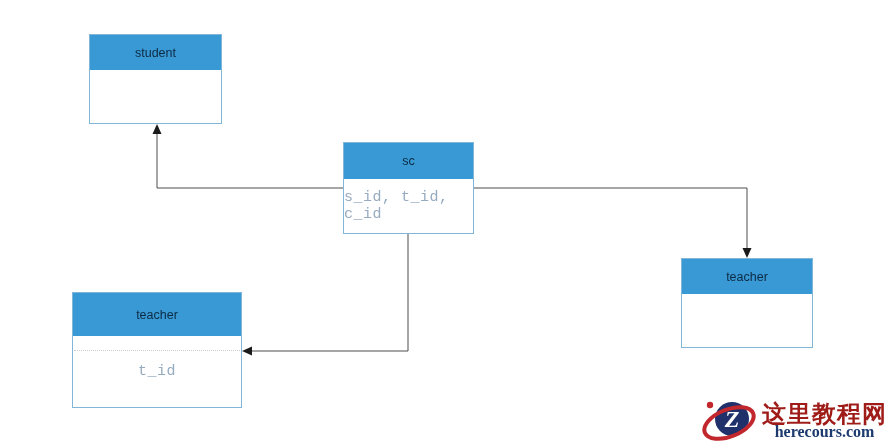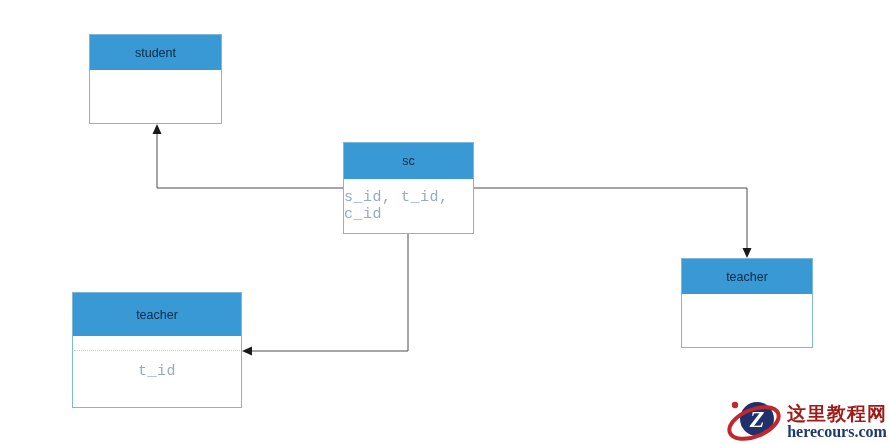--- a/index.html
+++ b/index.html
@@ -66,21 +66,21 @@
     display:flex;align-items:center;
     z-index:4;
   }
   #watermark-logo{width:58px;height:46px;flex:0 0 auto;}
   #watermark-text{
     display:flex;flex-direction:column;align-items:center;
     margin-left:2px;
   }
   #watermark-site-name{
     color:#9e1b17;
-    font-size:19px;
+    font-size:24px;
     font-weight:bold;
     letter-spacing:1px;
     line-height:21px;
     white-space:nowrap;
   }
   #watermark-site-domain{
     color:#1c3a6e;
     font-family:"Liberation Serif",serif;
     font-weight:bold;
     font-size:16px;

